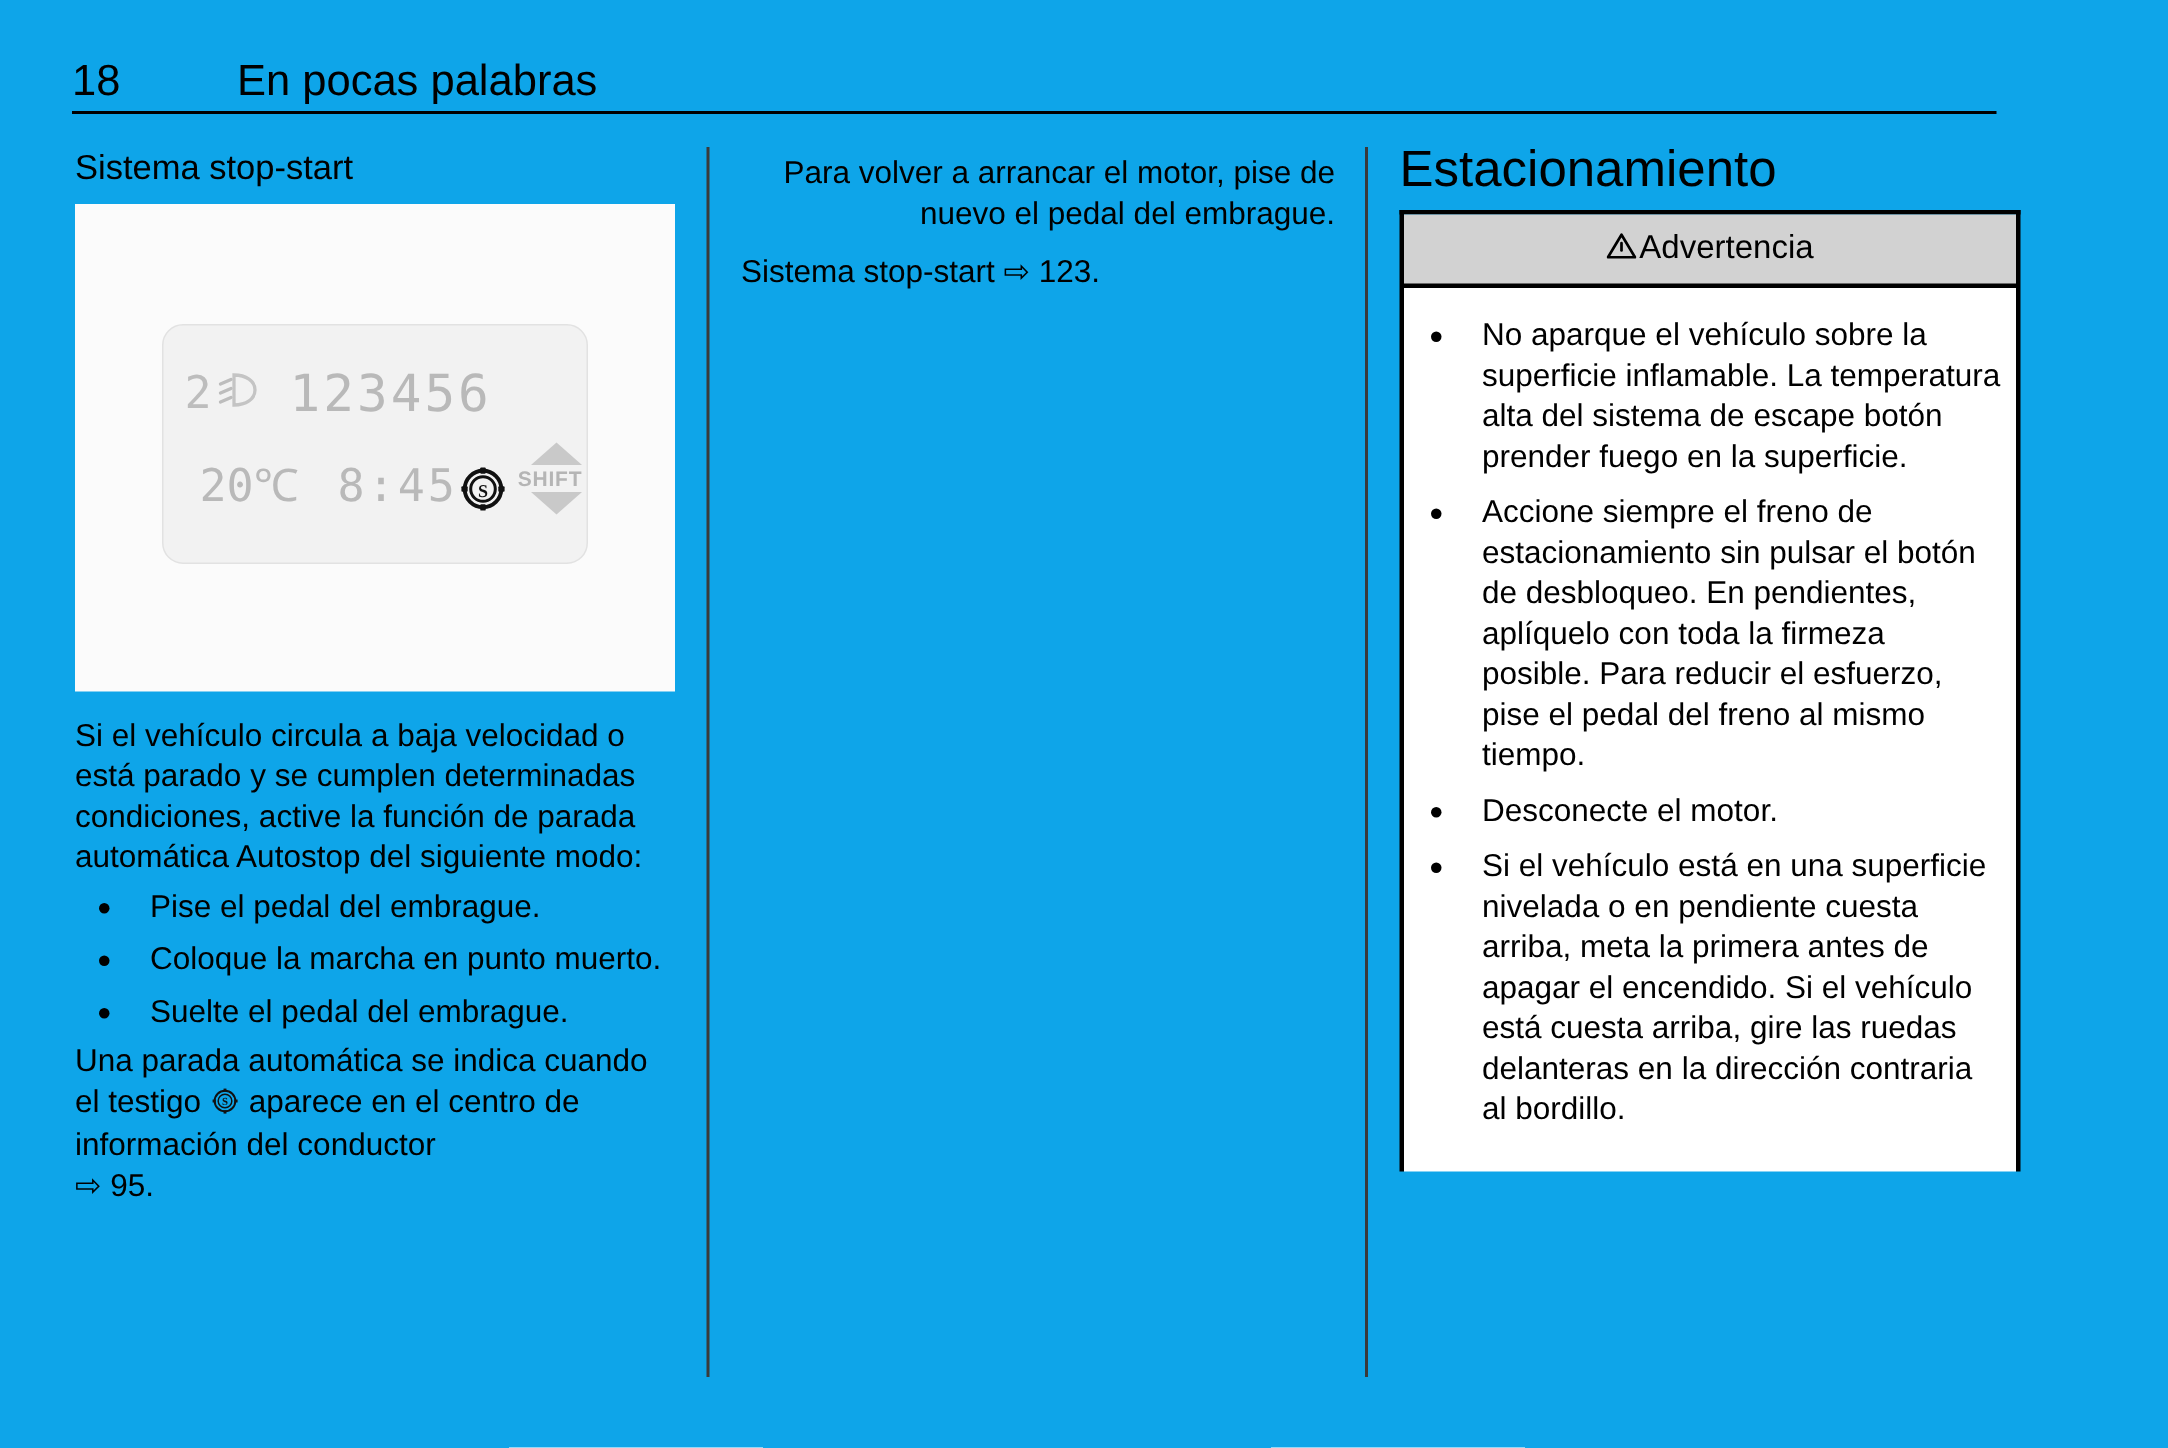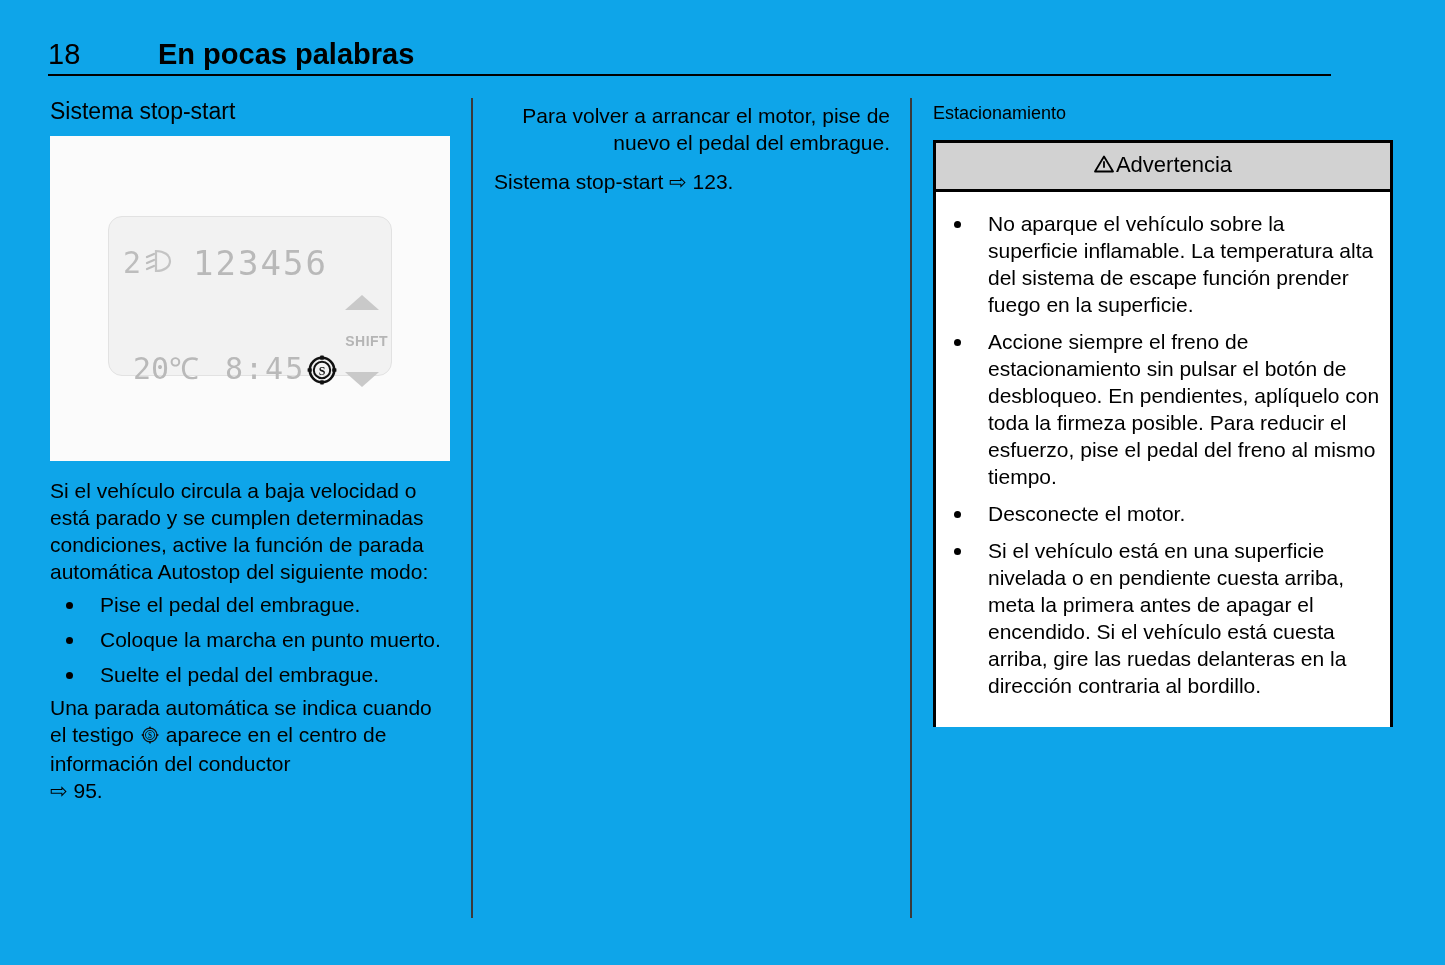--- a/index.html
+++ b/index.html
@@ -16,21 +16,21 @@
   .page-header {
     position: absolute;
     left: 48px; top: 36px; width: 1283px; height: 40px;
     display: flex; align-items: flex-start;
   }
   .page-number {
     font-size: 29px; line-height: 36px; font-weight: 400;
     letter-spacing: 0px; width: 110px;
   }
   .header-title {
-    font-size: 29px; line-height: 36px; font-weight: 700;
+    font-size: 29px; line-height: 36px; font-weight: 400;
   }
   .header-rule {
     position: absolute; left: 48px; top: 74px; width: 1283px;
     height: 2px; background: #000;
   }
 
   
   .col-divider {
     position: absolute; width: 2px; background: #3a3a3a;
   }
@@ -41,21 +41,21 @@
   .col { position: absolute; top: 96px; }
   .col1 { left: 50px; width: 400px; }
   .col2 { left: 494px; width: 396px; }
   .col3 { left: 933px; width: 398px; }
 
   h2.section-title {
     font-size: 23px; line-height: 30px; font-weight: 400;
     margin-bottom: 6px;
   }
   h2.section-title.big {
-    font-size: 18px; line-height: 34px; margin-bottom: 10px;
+    font-size: 34px; line-height: 34px; margin-bottom: 10px;
   }
 
   p.body-text {
     font-size: 21px; line-height: 27px; font-weight: 400;
     margin-bottom: 4px;
   }
 
   
   ul.bullets { list-style: none; margin: 6px 0 6px 0; }
   ul.bullets > li {
@@ -107,22 +107,22 @@
   .odo { margin-left: 10px; }
 
   .dic-temp { letter-spacing: 0px; }
   .dic-clock { margin-left: 26px; }
 
   .autostop-sym {
     width: 30px; height: 30px; margin: 0 4px 2px 2px;
     flex: 0 0 auto;
   }
   .shift-block {
-    display: flex; flex-direction: column; align-items: flex-start;
-    margin-left: 4px; margin-bottom: 0px; gap: 22px;
+    display: flex; flex-direction: column; align-items: flex-end;
+    margin-left: 4px; margin-bottom: 0px;
   }
   .tri-up, .tri-dn {
     width: 0; height: 0;
     border-left: 17px solid transparent;
     border-right: 17px solid transparent;
   }
   .tri-up { border-bottom: 15px solid #c9c9c9; }
   .tri-dn { border-top: 15px solid #c9c9c9; }
   .shift-word {
     font-family: "Liberation Sans", sans-serif;
@@ -132,21 +132,21 @@
 
   
   .inline-s { vertical-align: -2px; margin: 0 1px; }
 
   
   .ref-arrow { font-size: 21px; }
 
   
   .warning-box {
     position: relative;
-    width: 460px;
+    width: 414px;
     border-left: 3px solid #000;
     border-right: 3px solid #000;
     border-top: 3px solid #000;
     margin-top: 8px;
   }
   .warning-head {
     background: #d2d2d2;
     border-bottom: 3px solid #000;
     text-align: center;
     padding: 8px 0 9px 0;
@@ -257,21 +257,21 @@
 
     <h2 class="section-title big">Estacionamiento</h2>
 
     <div class="warning-box">
       <div class="warning-head"><span class="warn-tri"><svg width="20" height="18" viewBox="0 0 20 18">
               <path d="M10 1.5 L19 16.5 L1 16.5 Z" fill="none" stroke="#000" stroke-width="1.8" stroke-linejoin="round"></path>
               <line x1="10" y1="7" x2="10" y2="12" stroke="#000" stroke-width="1.8" stroke-linecap="round"></line>
             </svg></span><span>Advertencia</span></div>
       <div class="warning-body">
         <ul class="bullets">
-          <li>No aparque el vehículo sobre la superficie inflamable. La temperatura alta del sistema de escape función prender fuego en la superficie.</li>
+          <li>No aparque el vehículo sobre la superficie inflamable. La temperatura alta del sistema de escape botón prender fuego en la superficie.</li>
           <li>Accione siempre el freno de estacionamiento sin pulsar el botón de desbloqueo. En pendientes, aplíquelo con toda la firmeza posible. Para reducir el esfuerzo, pise el pedal del freno al mismo tiempo.</li>
           <li>Desconecte el motor.</li>
           <li>Si el vehículo está en una superficie nivelada o en pendiente cuesta arriba, meta la primera antes de apagar el encendido. Si el vehículo está cuesta arriba, gire las ruedas delanteras en la dirección contraria al bordillo.</li>
         </ul>
       </div>
     </div>
 
   </div>
 
 </div>

